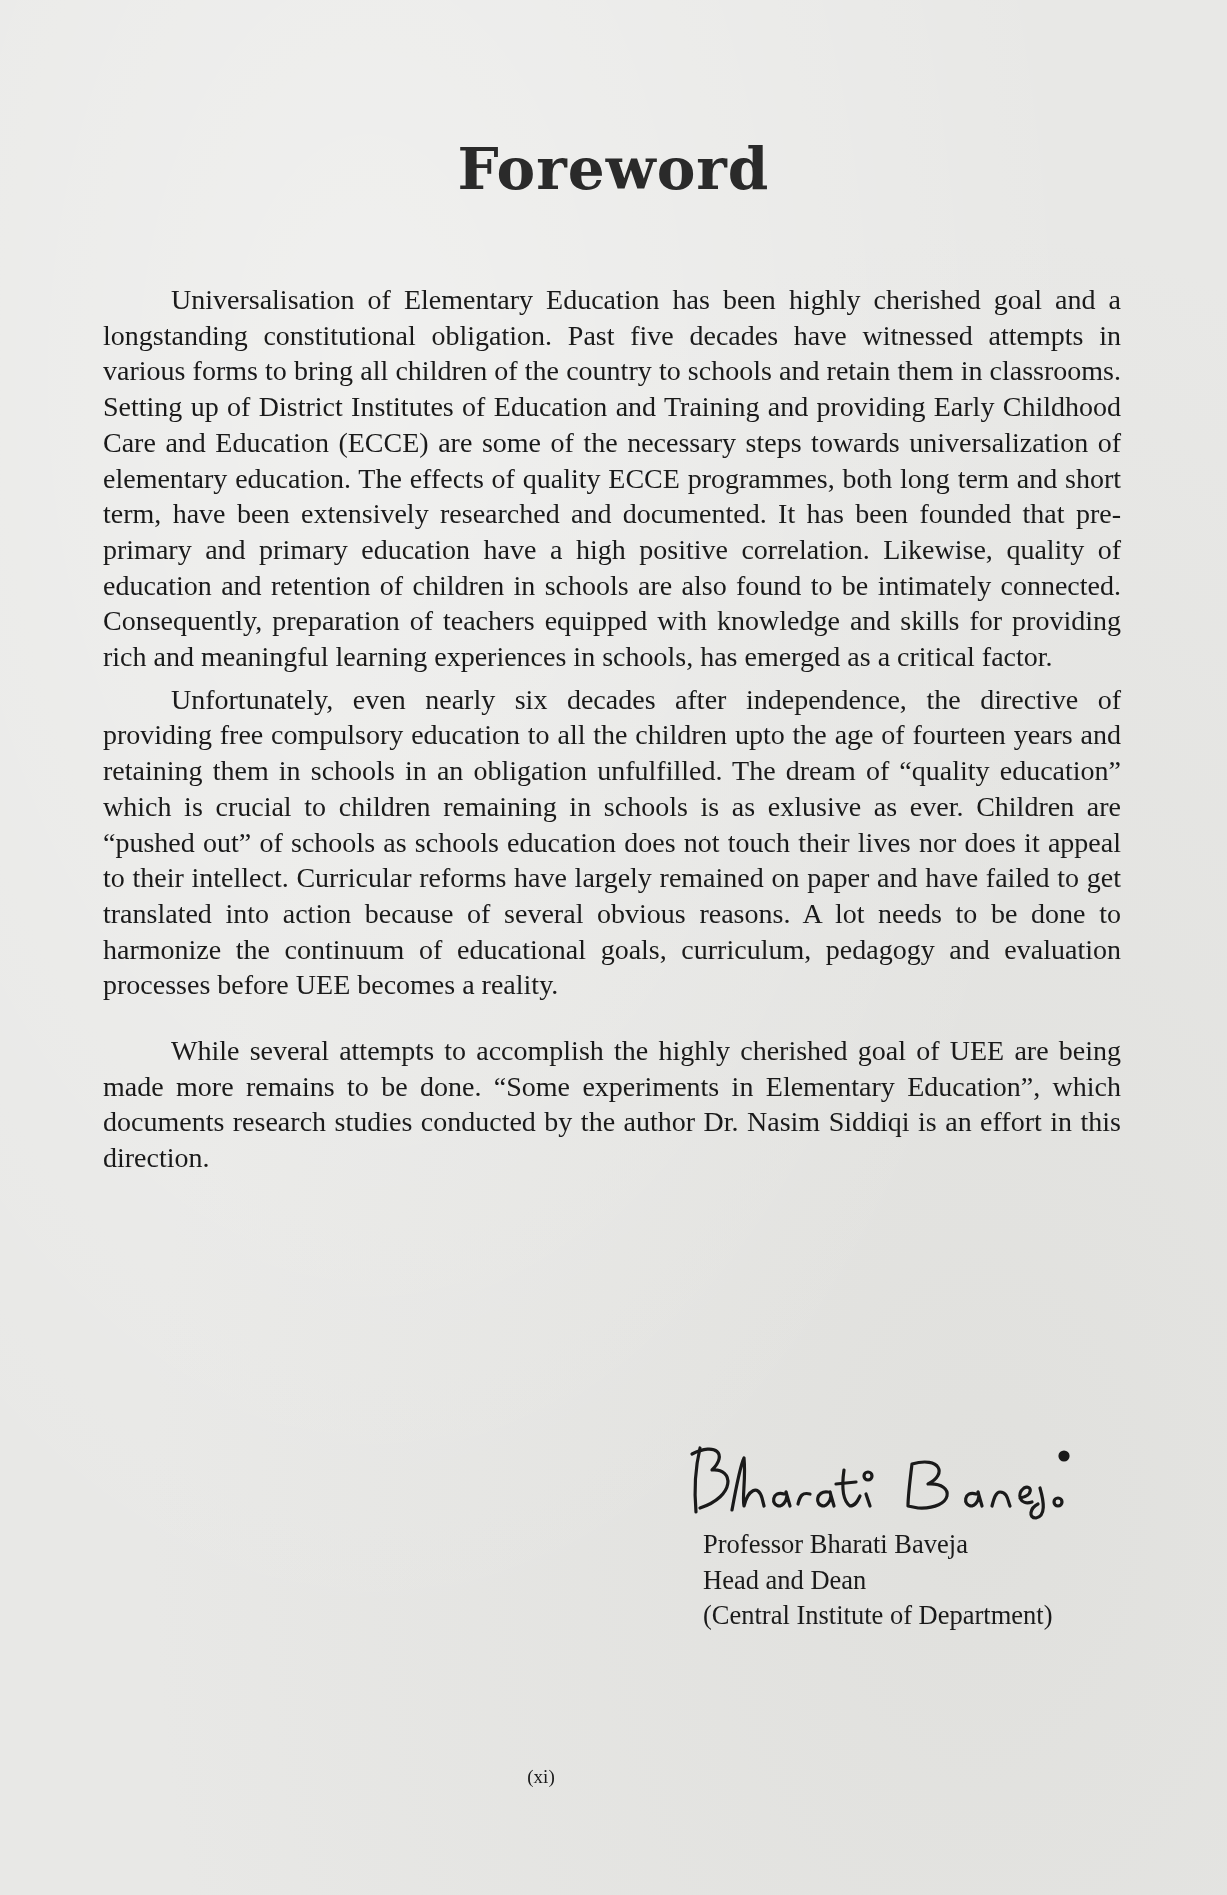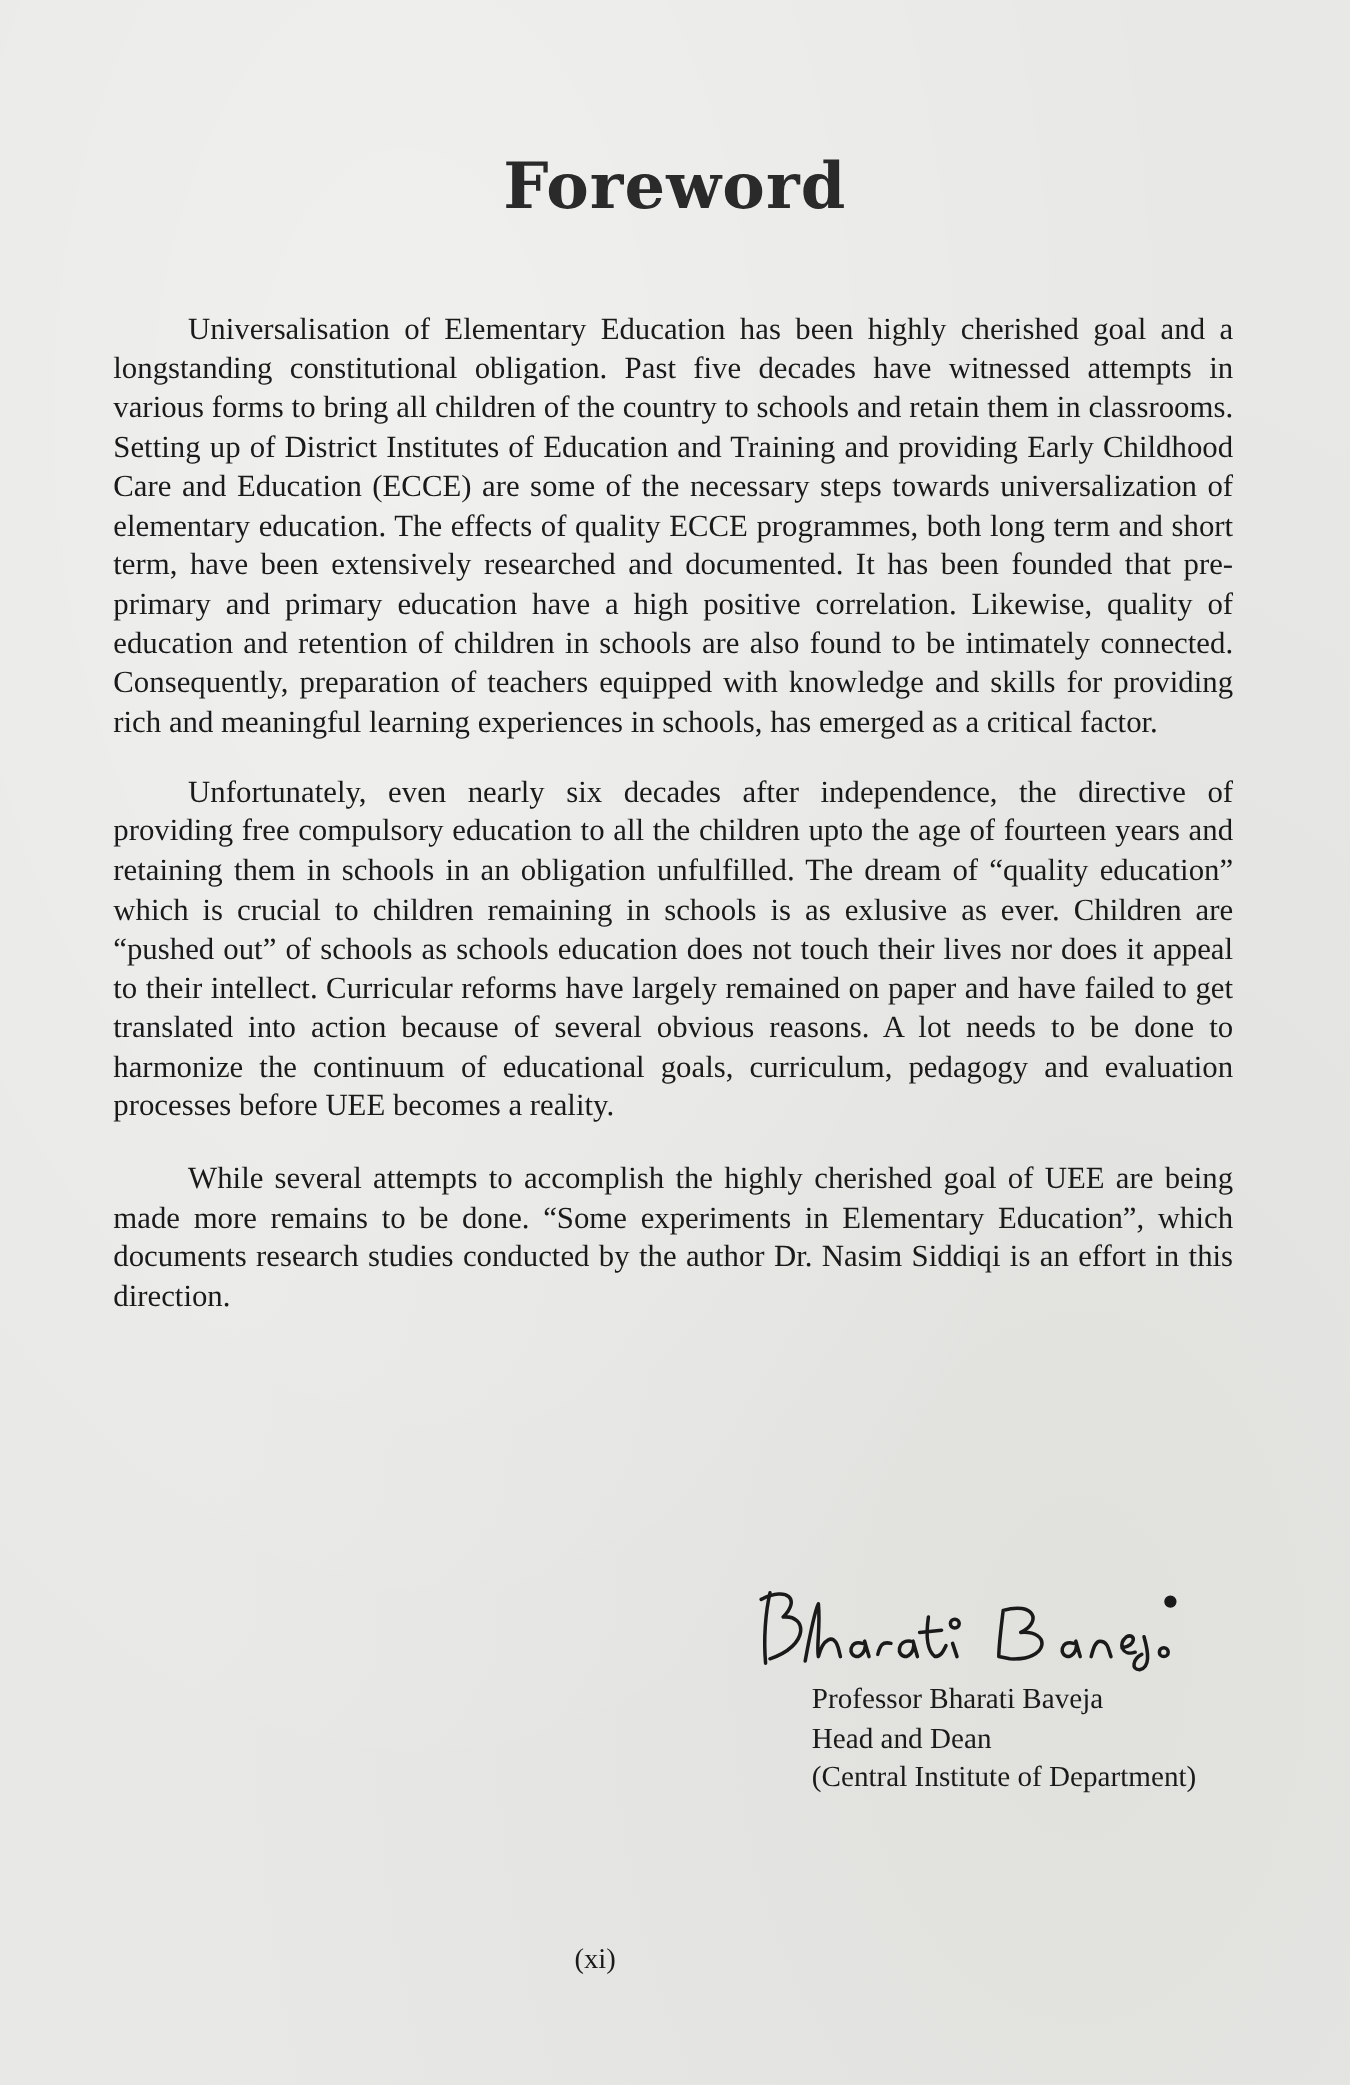--- a/index.html
+++ b/index.html
@@ -45,49 +45,48 @@
       font-family: "Liberation Serif", serif;
       font-size: 28px;
       line-height: 35.7px;
       text-align: justify;
       color: #1a1a1a;
     }
     .body-text p {
       margin: 0;
       text-indent: 68px;
     }
-    .body-text p.p2 { margin-top: 28px; }
+    .body-text p.p2 { margin-top: 7px; }
     .body-text p.p3 { margin-top: 30px; }
 
     .signature {
       position: absolute;
       left: 686px;
       top: 1440px;
       width: 420px;
       height: 80px;
     }
     .signatory {
       position: absolute;
       left: 703px;
       top: 1527px;
       font-family: "Liberation Serif", serif;
       font-size: 26.5px;
       line-height: 35.5px;
       color: #1a1a1a;
-      margin-left: 35px;
     }
     .signatory div { white-space: nowrap; }
     .page-number {
       position: absolute;
       top: 1766px;
       left: 0;
       width: 1082px;
       text-align: center;
       font-family: "Liberation Serif", serif;
-      font-size: 26px;
+      font-size: 19px;
       color: #1a1a1a;
     }
   </style>
 </head>
 <body>
 
 <div class="page">
   <h1 class="title">Foreword</h1>
 
   <div class="body-text">

